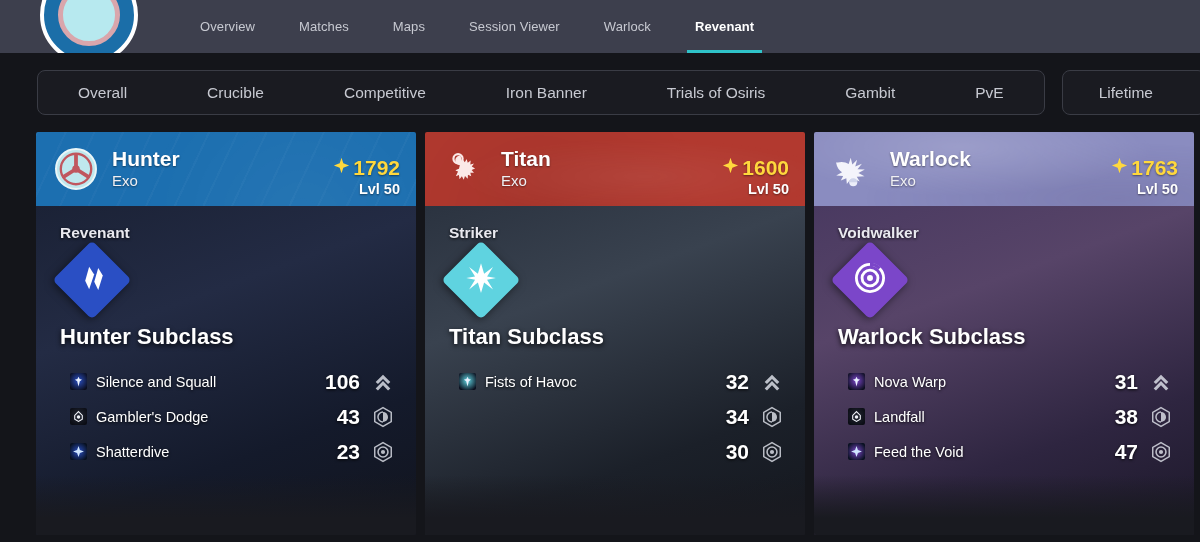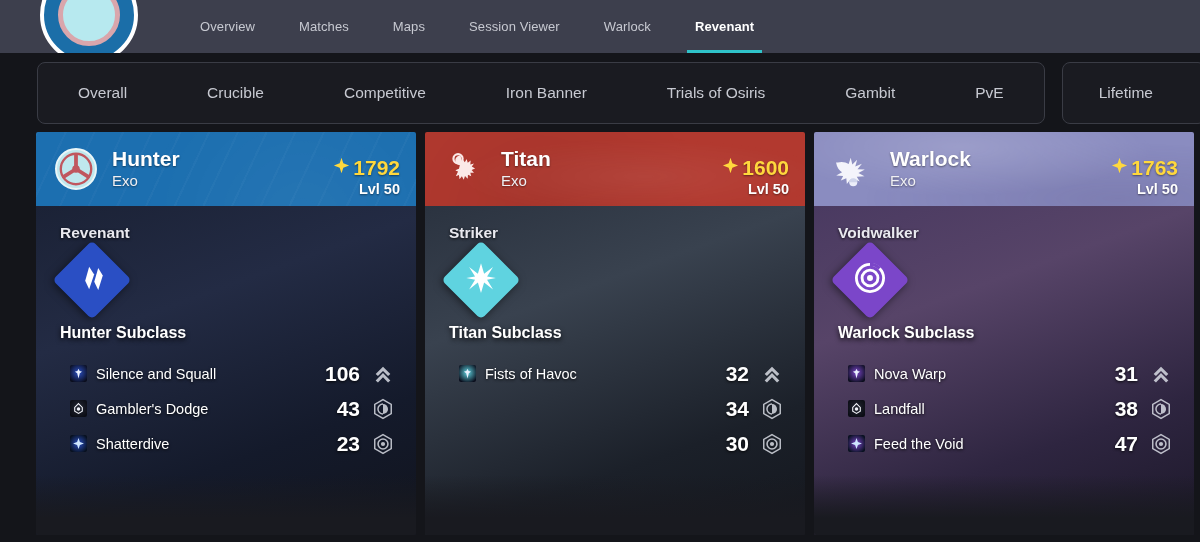--- a/index.html
+++ b/index.html
@@ -69,21 +69,21 @@
     height: 79px;
     background: #14151a;
     display: flex;
     align-items: center;
     padding: 0 0 0 37px;
     overflow: hidden;
   }
   .pillgroup {
     display: flex;
     align-items: center;
-    height: 62px;
+    height: 45px;
     border: 1px solid #3a3c45;
     border-radius: 8px;
     background: #1a1b21;
     flex: none;
   }
   .pill {
     display: flex;
     align-items: center;
     height: 56px;
     padding: 0 40px;
@@ -186,21 +186,21 @@
   .subclass-diamond {
     width: 56px; height: 56px;
     transform: rotate(45deg);
     border-radius: 5px;
     display: flex; align-items: center; justify-content: center;
     margin: 2px 0 16px 4px;
     box-shadow: 0 2px 8px rgba(0,0,0,.5);
   }
   .subclass-diamond > * { transform: rotate(-45deg); }
   .subclass-title {
-    font-size: 16px; font-weight: bold; color: #ffffff;
+    font-size: 22px; font-weight: bold; color: #ffffff;
     text-shadow: 0 2px 5px rgba(0,0,0,.85);
     margin-bottom: 14px;
   }
 
   .ability-row {
     position: relative;
     display: flex;
     align-items: center;
     height: 35px;
     padding-left: 10px;

